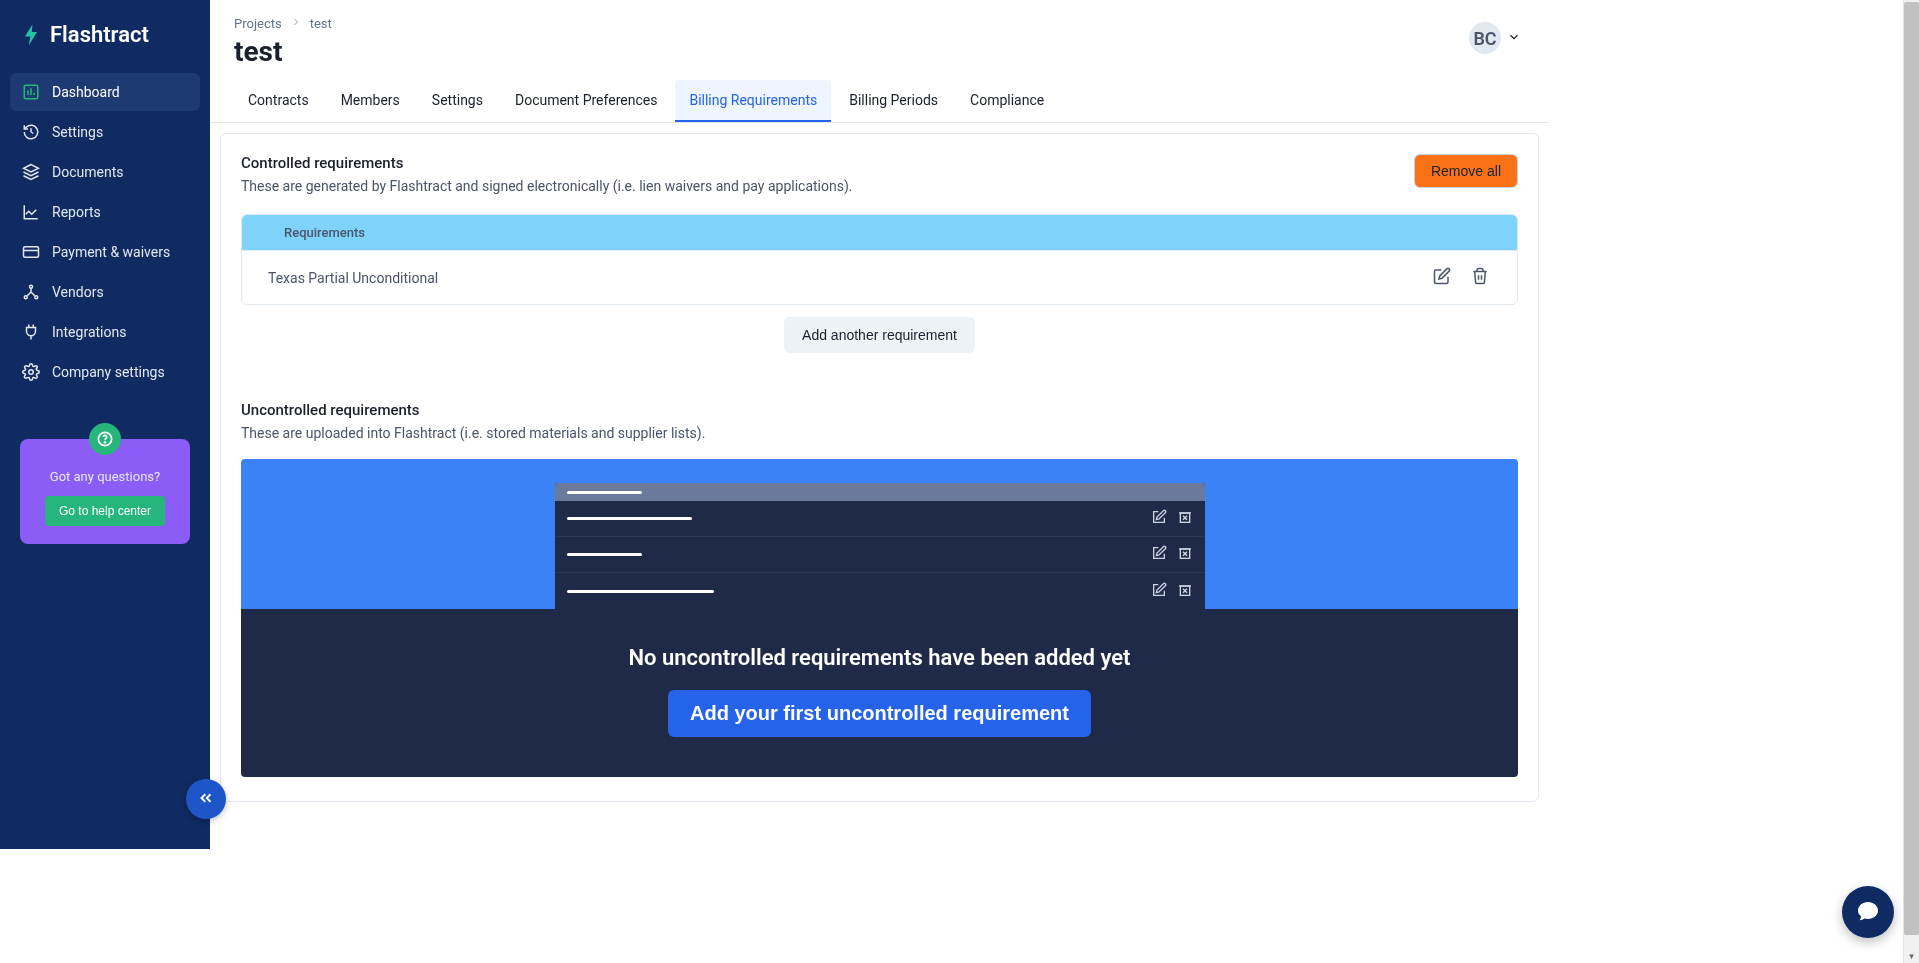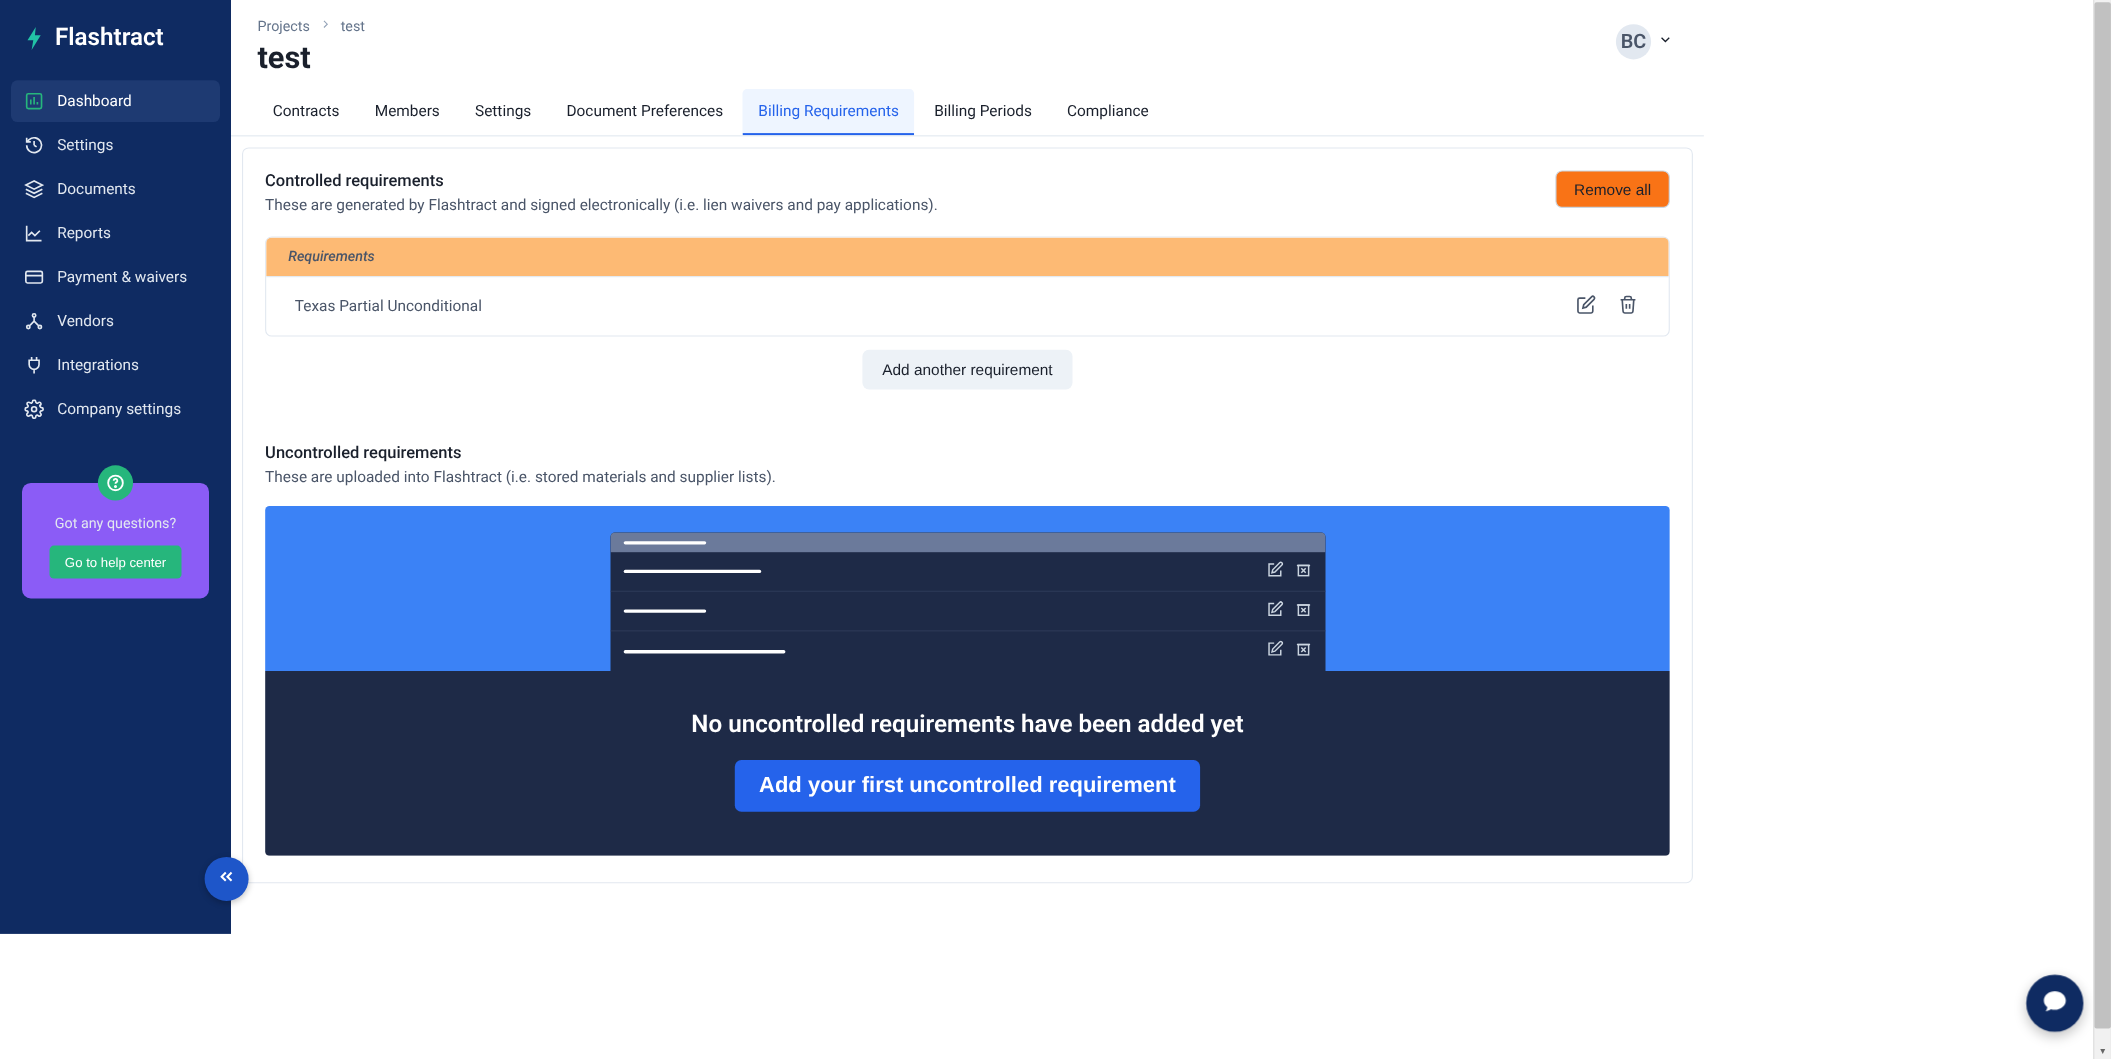--- a/index.html
+++ b/index.html
@@ -101,21 +101,21 @@
     padding: 20px 20px 24px 20px;
   }
   .section-header { display: flex; justify-content: space-between; align-items: flex-start; }
   .section-title { font-size: 15px; font-weight: 500; color: #1a202c; }
   .section-desc { font-size: 14px; color: #4a5568; margin-top: 6px; }
   .btn-outline {
     background: #f97316; border: 1px solid #cbd5e0; color: #1a202c;
     padding: 8px 16px; border-radius: 6px; font-size: 14px; cursor: pointer; font-weight: 500; text-align: center;
   }
   .req-table { border: 1px solid #e2e8f0; border-radius: 6px; margin-top: 20px; overflow: hidden; }
-  .req-head { background: #fdba74; padding: 10px 20px; font-size: 13px; color: #4a5568; font-weight: 500; font-style: italic; }
+  .req-head { background: #7dd3fc; padding: 10px 42px; font-size: 13px; color: #4a5568; font-weight: 500; }
   .req-row {
     display: flex; justify-content: space-between; align-items: center;
     padding: 14px 26px; border-top: 1px solid #e2e8f0; color: #4a5568; font-size: 14px;
   }
   .row-actions { display: flex; gap: 16px; }
   .icon-btn { background: none; border: none; color: #4a5568; cursor: pointer; padding: 2px; }
   .add-req-row { display: flex; justify-content: center; margin-top: 12px; }
   .btn-ghost {
     background: #edf2f7; border: none; color: #1a202c;
     padding: 10px 18px; border-radius: 6px; font-size: 14px; cursor: pointer; font-weight: 500;

